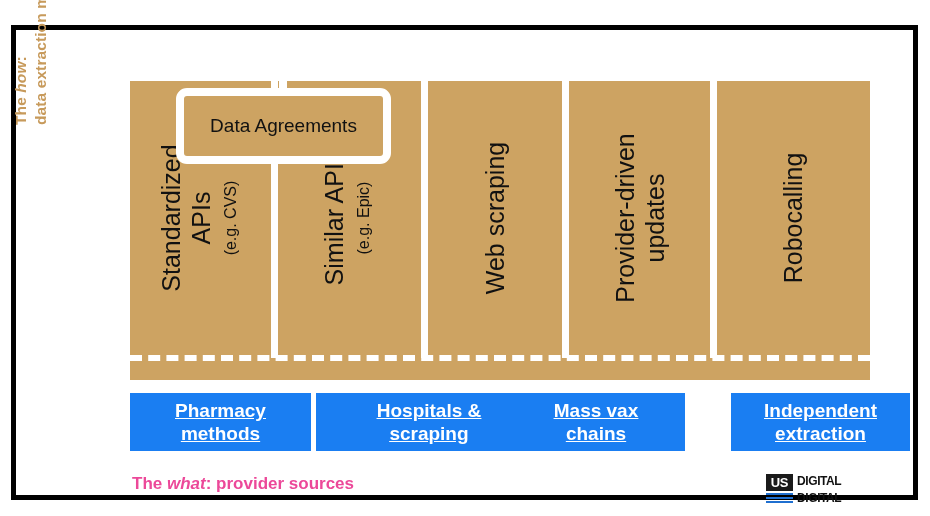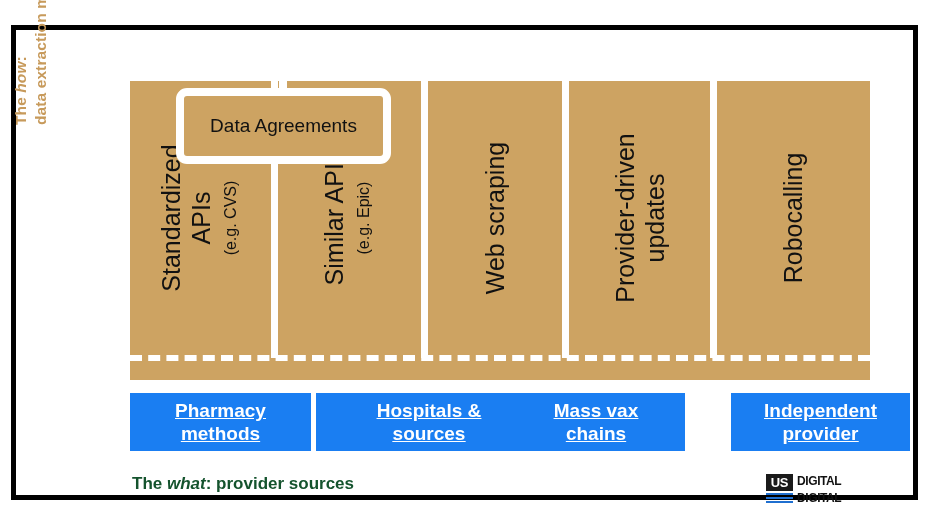--- a/index.html
+++ b/index.html
@@ -78,21 +78,21 @@
     position:absolute;top:0;height:58px;background:#1a7ef2;
     display:flex;align-items:center;justify-content:center;text-align:center;
   }
   .bluebox span{
     color:#ffffff;font-weight:bold;font-size:19px;line-height:23px;text-decoration:underline;
   }
 
   
   #what-label{
     position:absolute;left:116px;top:444px;
-    color:#14532d;font-weight:bold;font-size:17px;white-space:nowrap;
+    color:#ec4899;font-weight:bold;font-size:17px;white-space:nowrap;
   }
 
   
   #logo{position:absolute;left:750px;top:443px;width:108px;height:36px;}
   #logo .usbox{
     position:absolute;left:0;top:1px;width:27px;height:17px;background:#1a1a1a;
     color:#ffffff;font-weight:bold;font-size:13px;line-height:17px;text-align:center;
     letter-spacing:-0.3px;
   }
   #logo .stripes{position:absolute;left:0;top:20px;width:27px;height:14px;}
@@ -169,33 +169,33 @@
     <div id="blue-row">
       <div class="bluebox" style="left:0px;width:181px;">
         <span>
           <span>Pharmacy</span><br>
           <span>methods</span>
         </span>
       </div>
       <div class="bluebox" style="left:186px;width:186px;padding-left:20px;">
         <span>
           <span>Hospitals &amp;</span><br>
-          <span>sources</span>
+          <span>scraping</span>
         </span>
       </div>
       <div class="bluebox" style="left:377px;width:178px;">
         <span>
           <span>Mass vax</span><br>
           <span>chains</span>
         </span>
       </div>
       <div class="bluebox" style="left:561px;width:179px;margin-left:40px;">
         <span>
           <span>Independent</span><br>
-          <span>provider</span>
+          <span>extraction</span>
         </span>
       </div>
     </div>
 
     <div id="what-label"><span>The </span><span class="ital">what</span><span>: provider sources</span></div>
 
     <div id="logo">
       <div class="usbox">US</div>
       <div class="stripes">
           <i></i>

